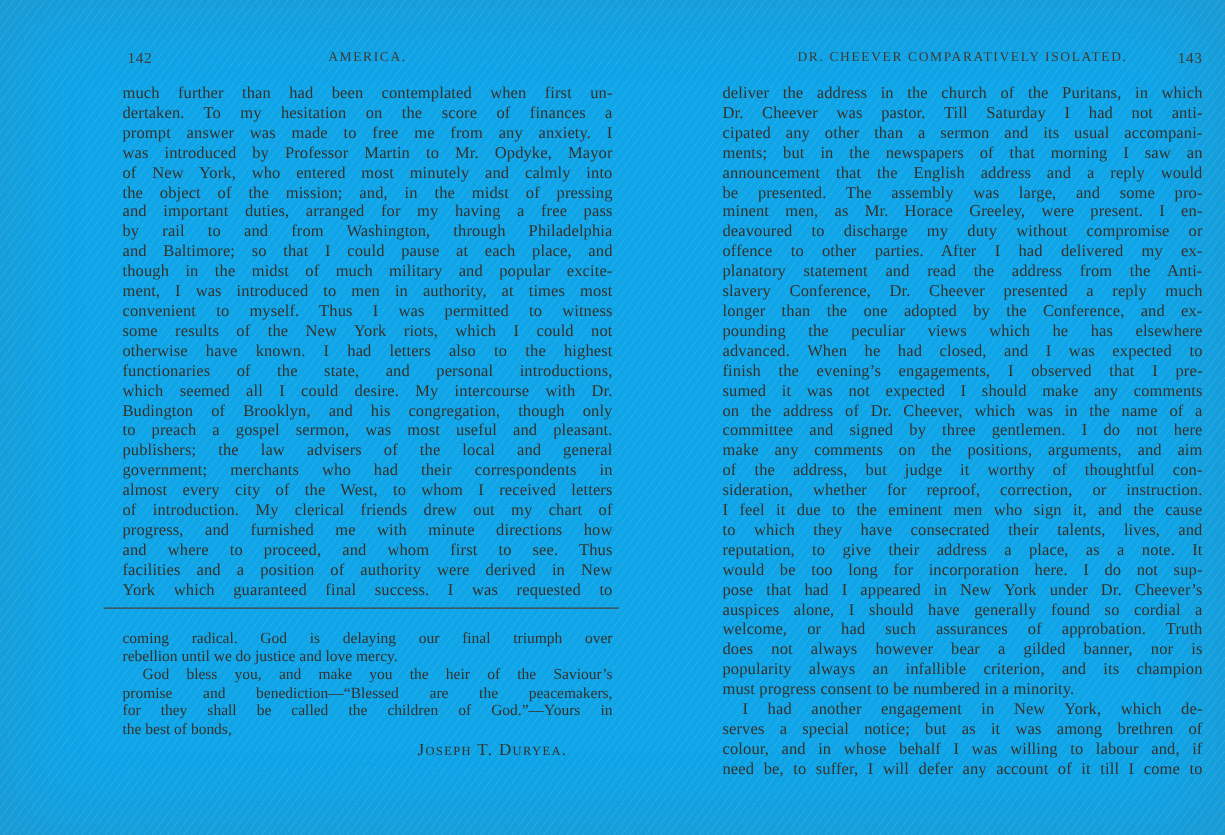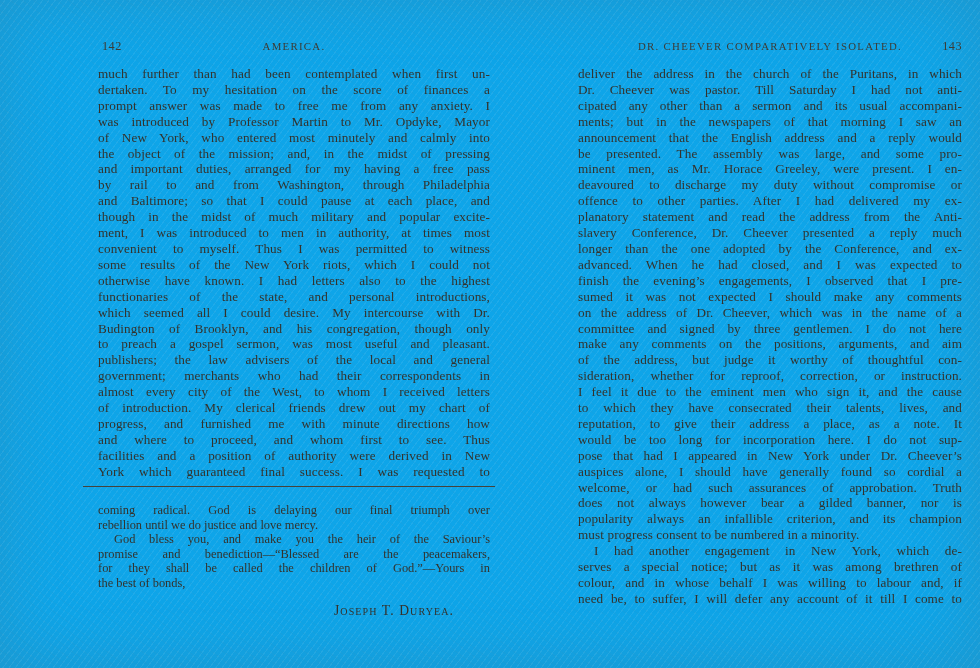--- a/index.html
+++ b/index.html
@@ -37,21 +37,21 @@
   .tline.pend    { text-align-last:left; }
   .tline.pindent { text-indent:16px; }
   .ital { }
 
   .frule {
     margin-top:6.5px; margin-left:-15px; width:412px;
     border-top:1.6px solid #45433c; height:0;
   }
   .fnote { margin-top:16px; font-size:12.4px; line-height:14.6px; }
   .sig {
-    margin-top:12px; text-align:right; padding-right:36px;
+    margin-top:1px; text-align:right; padding-right:36px;
     font-variant:small-caps; font-size:13.6px; letter-spacing:1.1px;
     line-height:15px;
   }
 </style>
 </head>
 <body>
 
 <div class="scan">
 
   <section class="page left">
@@ -110,20 +110,21 @@
         <div class="tline">cipated any other than a sermon and its usual accompani-</div>
         <div class="tline">ments; but in the newspapers of that morning I saw an</div>
         <div class="tline">announcement that the English address and a reply would</div>
         <div class="tline">be presented.  The assembly was large, and some pro-</div>
         <div class="tline">minent men, as Mr. Horace Greeley, were present.  I en-</div>
         <div class="tline">deavoured to discharge my duty without compromise or</div>
         <div class="tline">offence to other parties.  After I had delivered my ex-</div>
         <div class="tline">planatory statement and read the address from the Anti-</div>
         <div class="tline">slavery Conference, Dr. Cheever presented a reply much</div>
         <div class="tline">longer than the one adopted by the Conference, and ex-</div>
+        <div class="tline">pounding the peculiar views which he has elsewhere</div>
         <div class="tline">advanced.  When he had closed, and I was expected to</div>
         <div class="tline">finish the evening’s engagements, I observed that I pre-</div>
         <div class="tline">sumed it was not expected I should make any comments</div>
         <div class="tline">on the address of Dr. Cheever, which was in the name of a</div>
         <div class="tline">committee and signed by three gentlemen.  I do not here</div>
         <div class="tline">make any comments on the positions, arguments, and aim</div>
         <div class="tline">of the address, but judge it worthy of thoughtful con-</div>
         <div class="tline">sideration, whether for reproof, correction, or instruction.</div>
         <div class="tline">I feel it due to the eminent men who sign it, and the cause</div>
         <div class="tline">to which they have consecrated their talents, lives, and</div>

